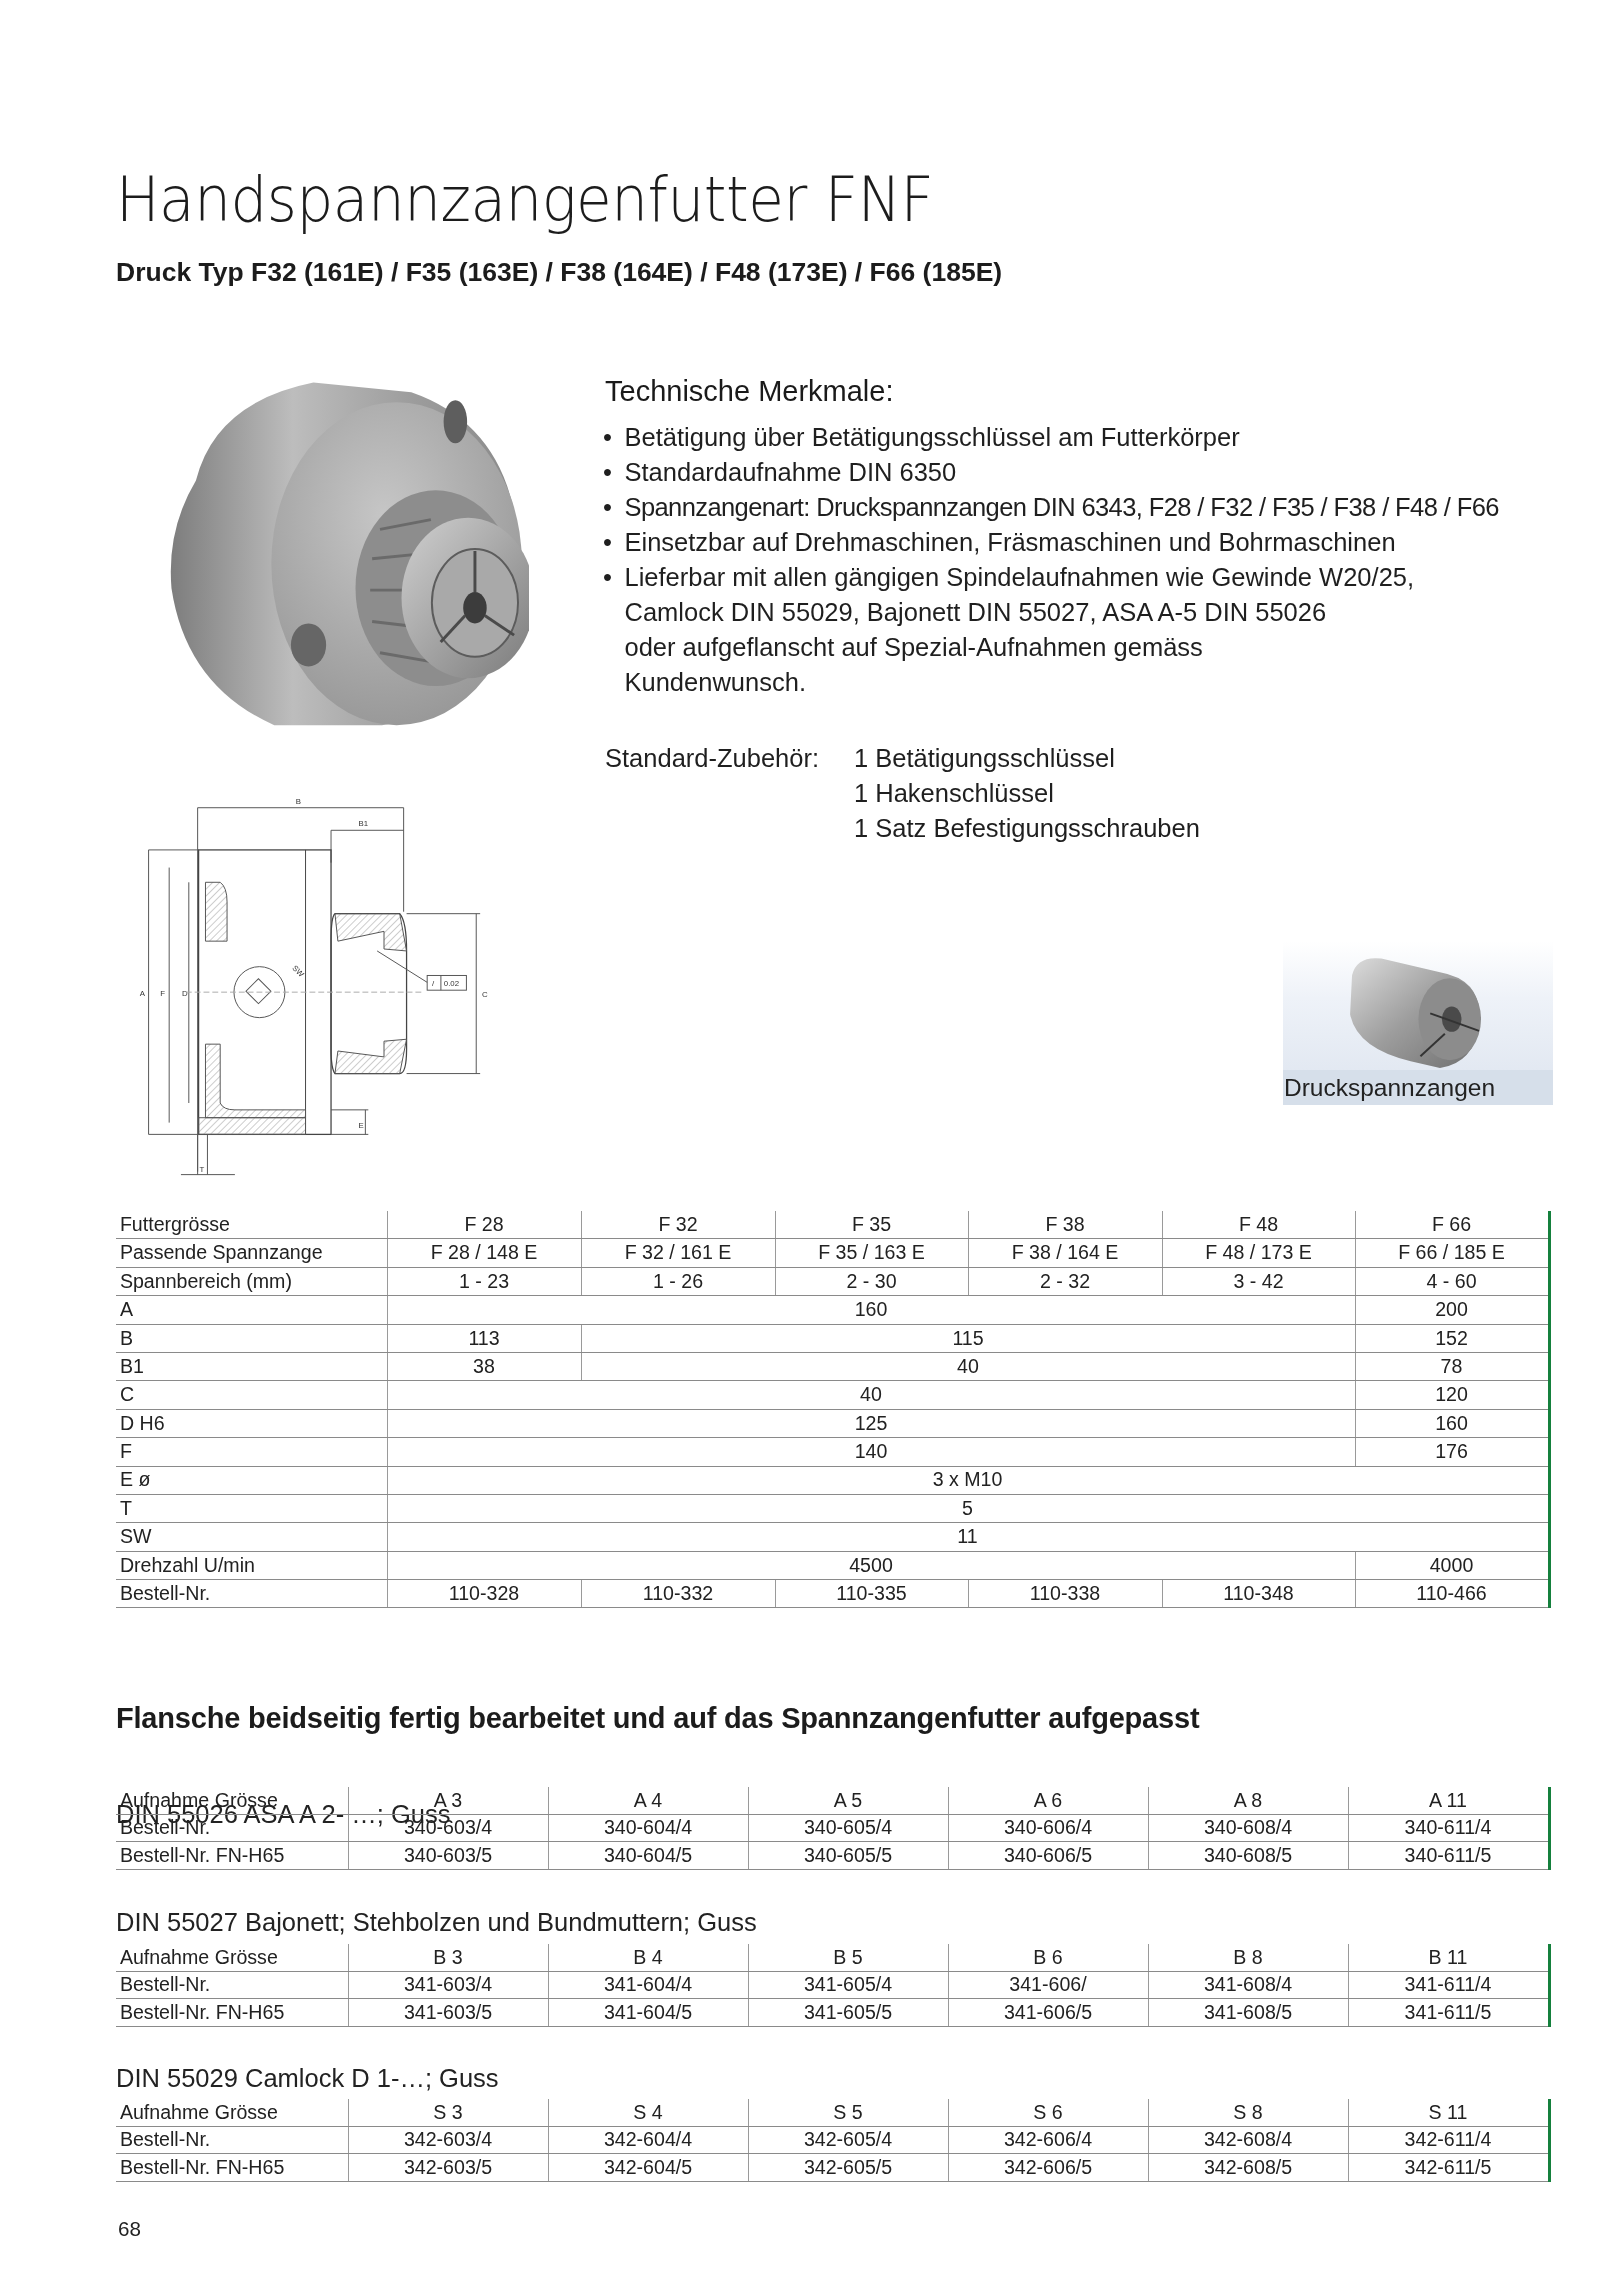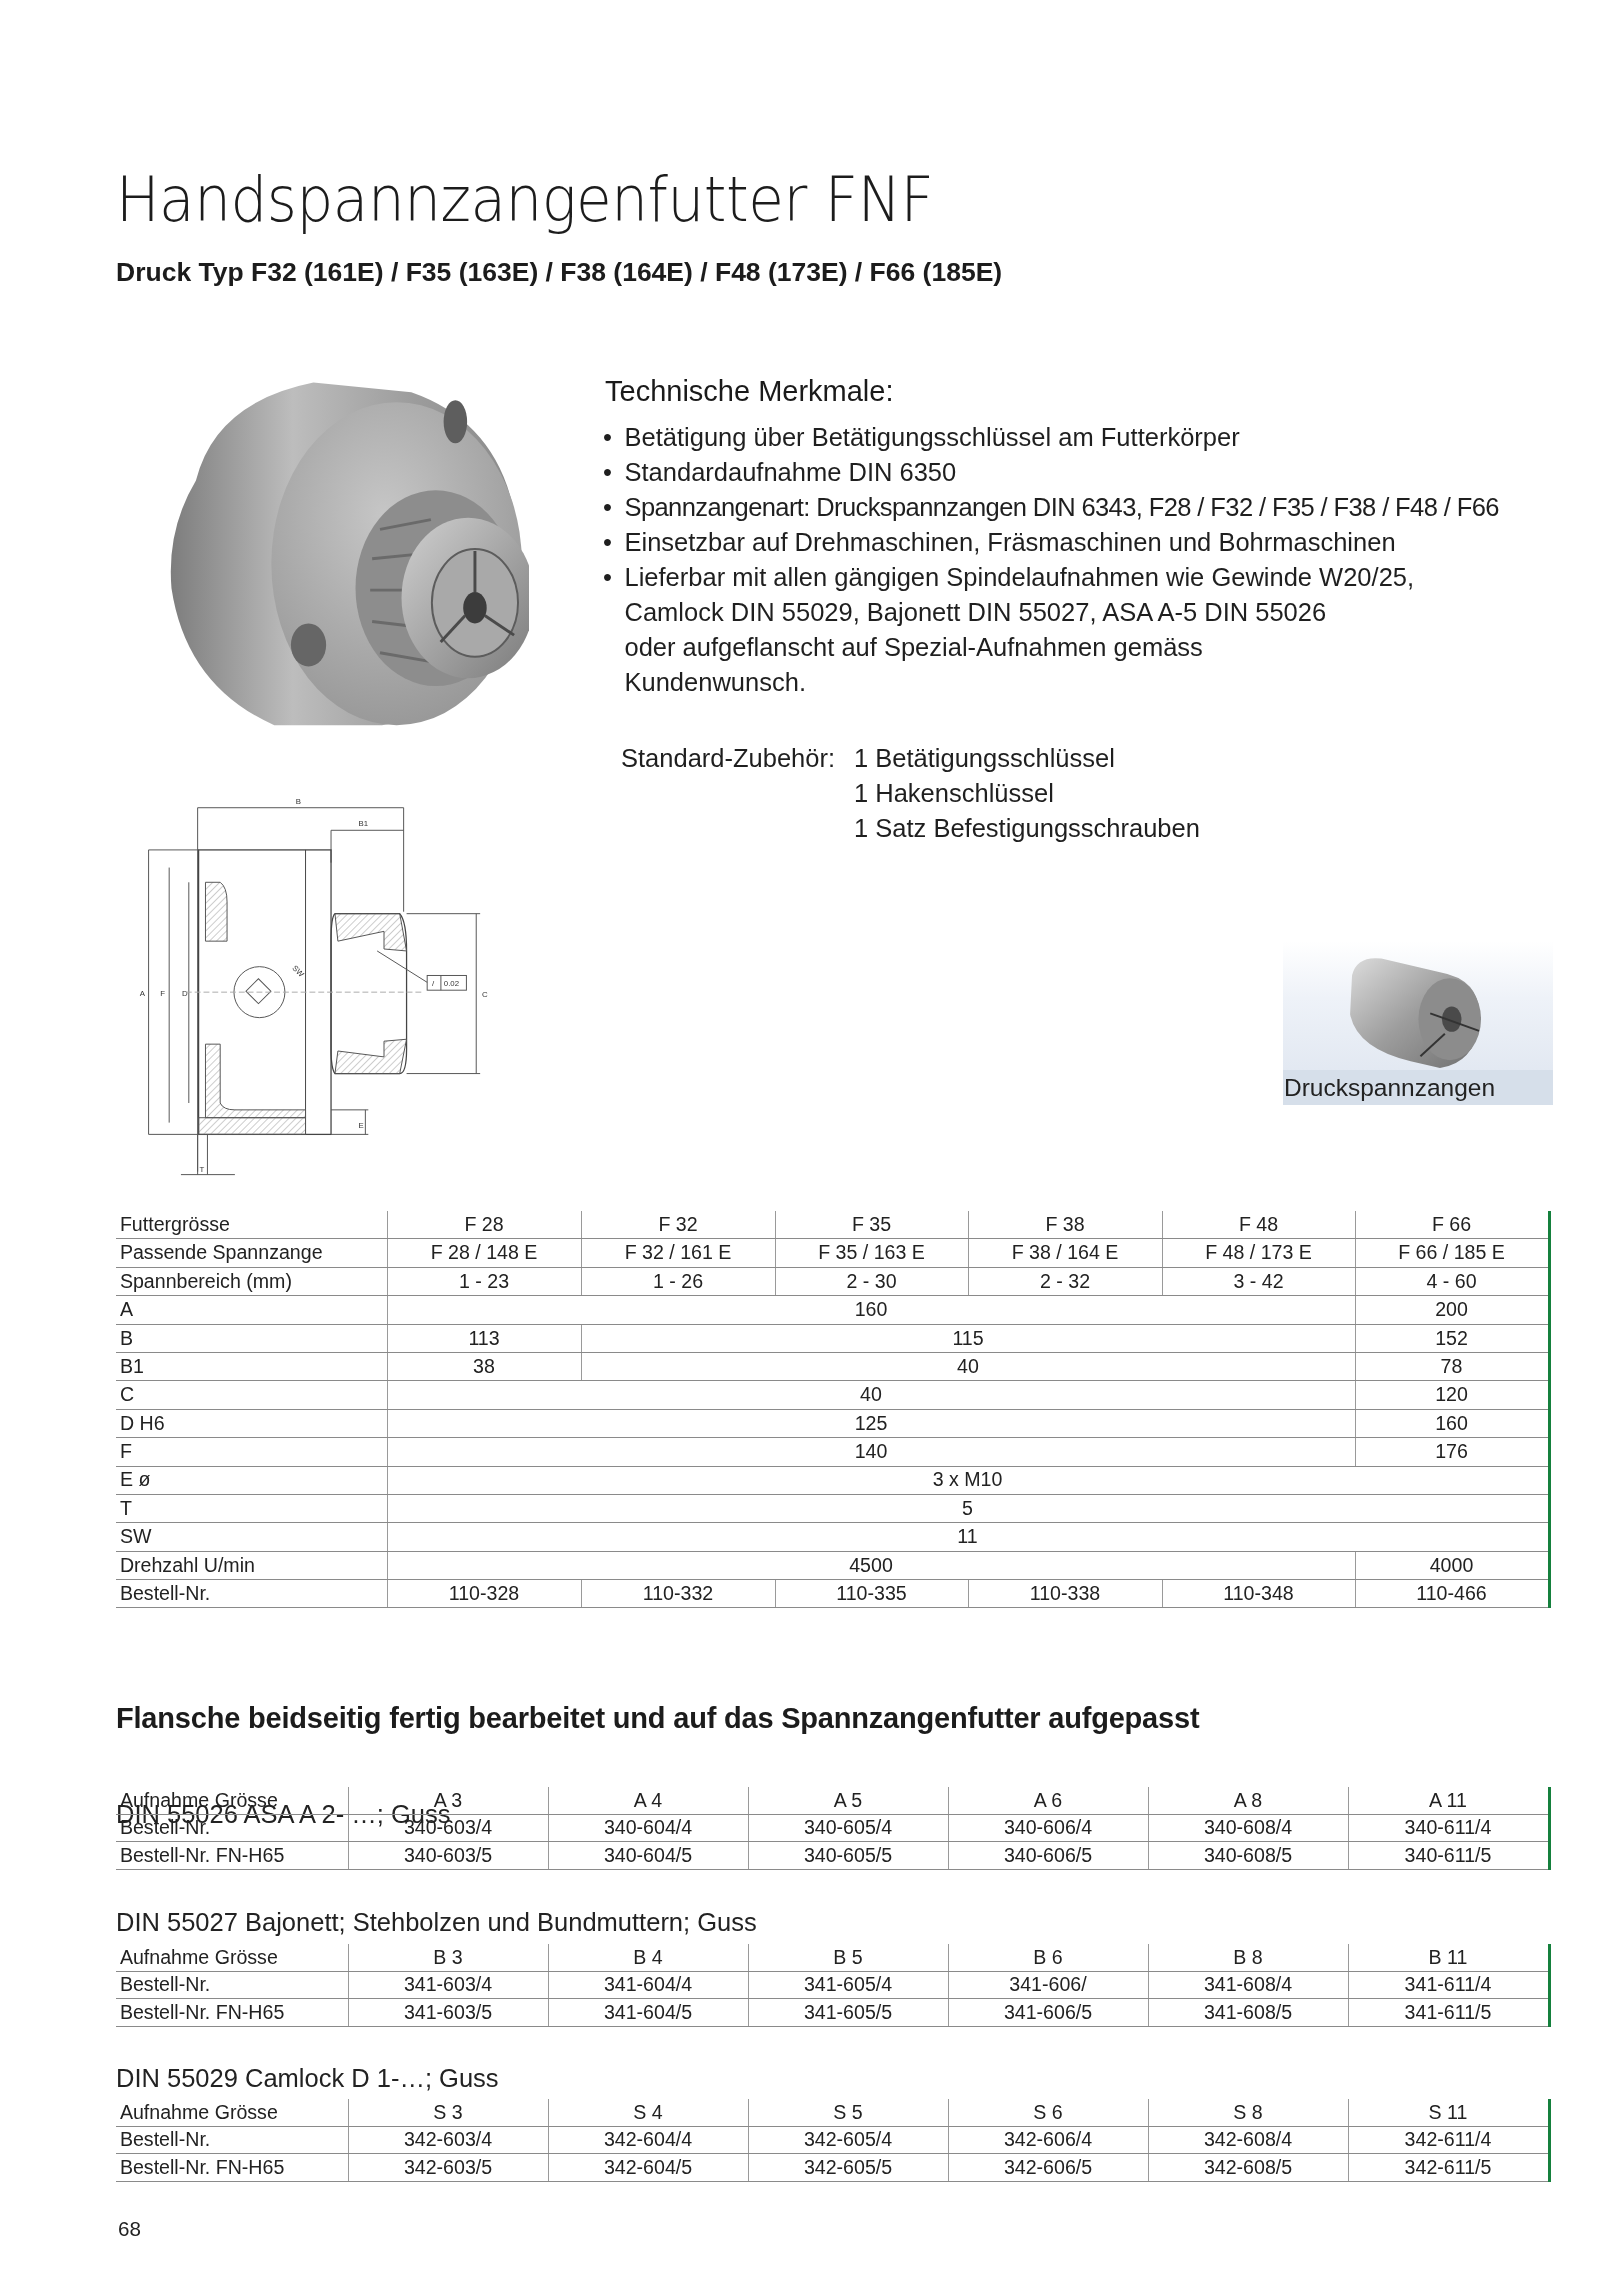--- a/index.html
+++ b/index.html
@@ -30,21 +30,21 @@
     color: #1f1f1f;
   }
   .features-list li { position: relative; padding-left: 23.5px; white-space: nowrap; }
   .features-list li .bullet { position: absolute; left: 2px; top: 0; }
   .features-list li .cont { display: block; }
 
   .accessories {
     left: 605px; top: 741px; font-family: "Liberation Sans", sans-serif;
     font-size: 25.5px; line-height: 35px; color: #1f1f1f;
   }
-  .acc-label { position: absolute; left: 16px; top: 0; white-space: nowrap; }
+  .acc-label { position: absolute; left: 0; top: 0; white-space: nowrap; }
   .acc-items { position: absolute; left: 249px; top: 0; white-space: nowrap; }
 
   
   .product-photo { left: 137px; top: 363px; width: 392px; height: 372px; }
 
   
   .collet-box {
     left: 1283px; top: 941px; width: 270px; height: 164px;
     background: linear-gradient(#ffffff 0%, #eef2f8 35%, #dde4ef 100%);
   }

